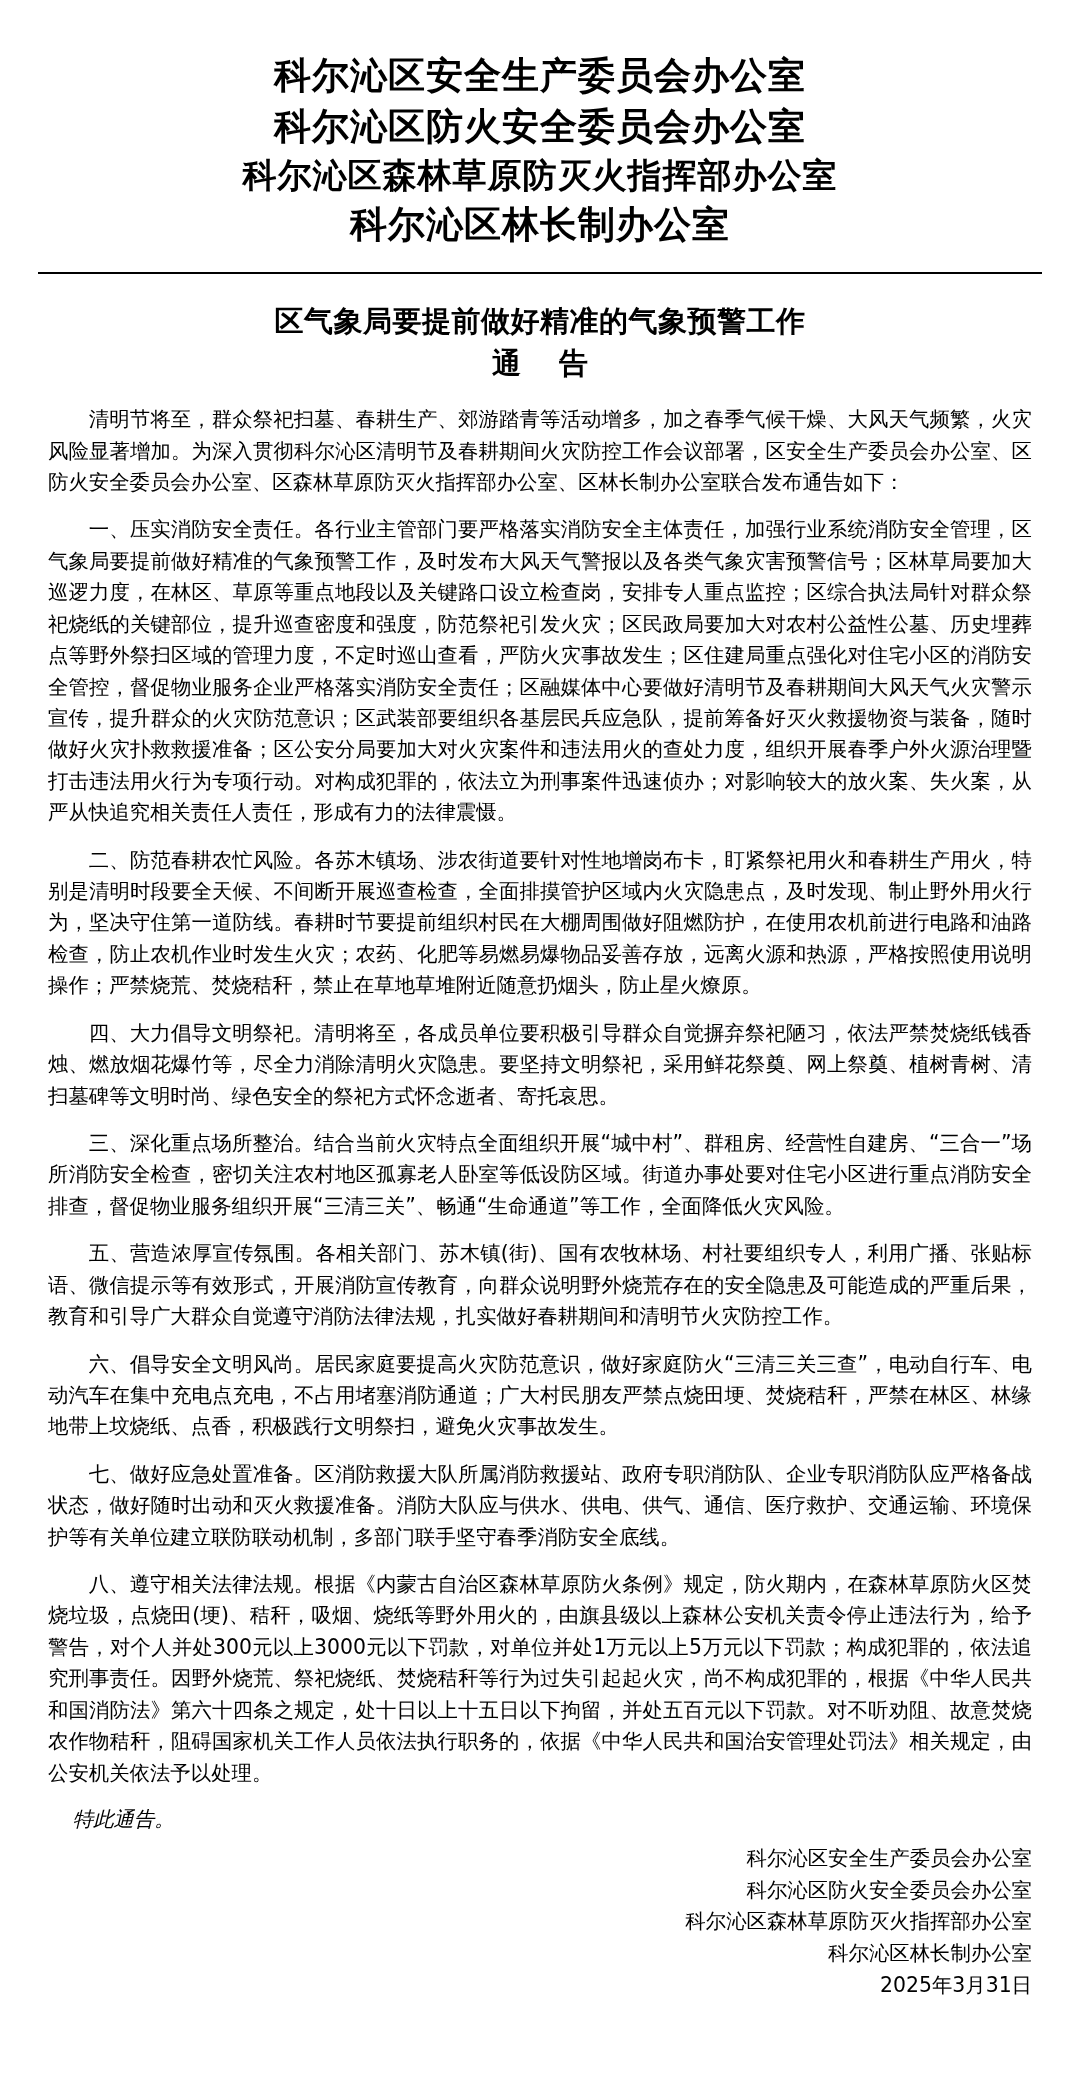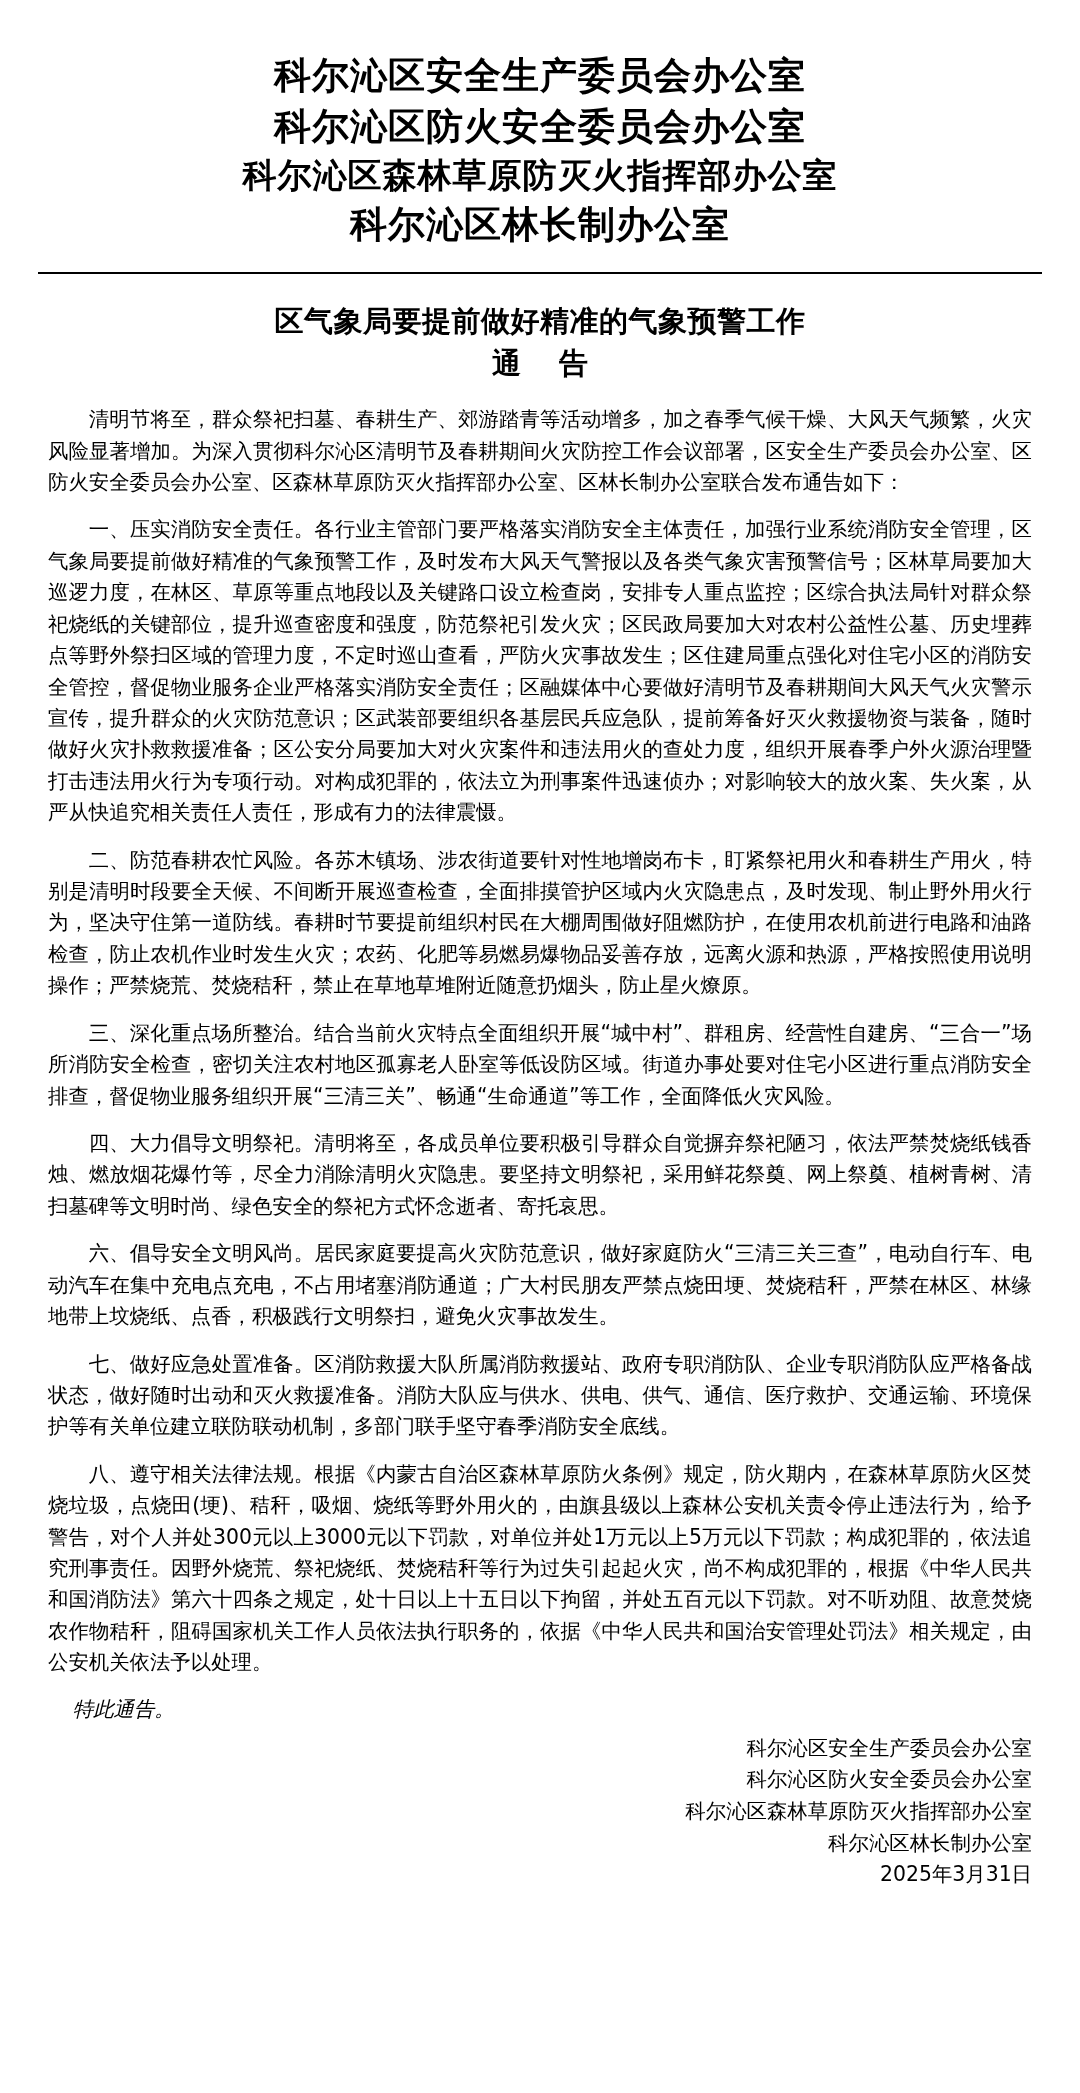--- a/index.html
+++ b/index.html
@@ -97,22 +97,23 @@
 
   <div class="doc-title">
     <div class="t1">区气象局要提前做好精准的气象预警工作</div>
     <div class="t2">通 告</div>
   </div>
 
   <div class="body-text">
     <p>清明节将至，群众祭祀扫墓、春耕生产、郊游踏青等活动增多，加之春季气候干燥、大风天气频繁，火灾风险显著增加。为深入贯彻科尔沁区清明节及春耕期间火灾防控工作会议部署，区安全生产委员会办公室、区防火安全委员会办公室、区森林草原防灭火指挥部办公室、区林长制办公室联合发布通告如下：</p>
     <p>一、压实消防安全责任。各行业主管部门要严格落实消防安全主体责任，加强行业系统消防安全管理，区气象局要提前做好精准的气象预警工作，及时发布大风天气警报以及各类气象灾害预警信号；区林草局要加大巡逻力度，在林区、草原等重点地段以及关键路口设立检查岗，安排专人重点监控；区综合执法局针对群众祭祀烧纸的关键部位，提升巡查密度和强度，防范祭祀引发火灾；区民政局要加大对农村公益性公墓、历史埋葬点等野外祭扫区域的管理力度，不定时巡山查看，严防火灾事故发生；区住建局重点强化对住宅小区的消防安全管控，督促物业服务企业严格落实消防安全责任；区融媒体中心要做好清明节及春耕期间大风天气火灾警示宣传，提升群众的火灾防范意识；区武装部要组织各基层民兵应急队，提前筹备好灭火救援物资与装备，随时做好火灾扑救救援准备；区公安分局要加大对火灾案件和违法用火的查处力度，组织开展春季户外火源治理暨打击违法用火行为专项行动。对构成犯罪的，依法立为刑事案件迅速侦办；对影响较大的放火案、失火案，从严从快追究相关责任人责任，形成有力的法律震慑。</p>
     <p>二、防范春耕农忙风险。各苏木镇场、涉农街道要针对性地增岗布卡，盯紧祭祀用火和春耕生产用火，特别是清明时段要全天候、不间断开展巡查检查，全面排摸管护区域内火灾隐患点，及时发现、制止野外用火行为，坚决守住第一道防线。春耕时节要提前组织村民在大棚周围做好阻燃防护，在使用农机前进行电路和油路检查，防止农机作业时发生火灾；农药、化肥等易燃易爆物品妥善存放，远离火源和热源，严格按照使用说明操作；严禁烧荒、焚烧秸秆，禁止在草地草堆附近随意扔烟头，防止星火燎原。</p>
+    <p>四、大力倡导文明祭祀。清明将至，各成员单位要积极引导群众自觉摒弃祭祀陋习，依法严禁焚烧纸钱香烛、燃放烟花爆竹等，尽全力消除清明火灾隐患。要坚持文明祭祀，采用鲜花祭奠、网上祭奠、植树青树、清扫墓碑等文明时尚、绿色安全的祭祀方式怀念逝者、寄托哀思。</p>
     <p>三、深化重点场所整治。结合当前火灾特点全面组织开展“城中村”、群租房、经营性自建房、“三合一”场所消防安全检查，密切关注农村地区孤寡老人卧室等低设防区域。街道办事处要对住宅小区进行重点消防安全排查，督促物业服务组织开展“三清三关”、畅通“生命通道”等工作，全面降低火灾风险。</p>
-    <p>四、大力倡导文明祭祀。清明将至，各成员单位要积极引导群众自觉摒弃祭祀陋习，依法严禁焚烧纸钱香烛、燃放烟花爆竹等，尽全力消除清明火灾隐患。要坚持文明祭祀，采用鲜花祭奠、网上祭奠、植树青树、清扫墓碑等文明时尚、绿色安全的祭祀方式怀念逝者、寄托哀思。</p>
+    <p>五、营造浓厚宣传氛围。各相关部门、苏木镇(街)、国有农牧林场、村社要组织专人，利用广播、张贴标语、微信提示等有效形式，开展消防宣传教育，向群众说明野外烧荒存在的安全隐患及可能造成的严重后果，教育和引导广大群众自觉遵守消防法律法规，扎实做好春耕期间和清明节火灾防控工作。</p>
     <p>六、倡导安全文明风尚。居民家庭要提高火灾防范意识，做好家庭防火“三清三关三查”，电动自行车、电动汽车在集中充电点充电，不占用堵塞消防通道；广大村民朋友严禁点烧田埂、焚烧秸秆，严禁在林区、林缘地带上坟烧纸、点香，积极践行文明祭扫，避免火灾事故发生。</p>
     <p>七、做好应急处置准备。区消防救援大队所属消防救援站、政府专职消防队、企业专职消防队应严格备战状态，做好随时出动和灭火救援准备。消防大队应与供水、供电、供气、通信、医疗救护、交通运输、环境保护等有关单位建立联防联动机制，多部门联手坚守春季消防安全底线。</p>
     <p>八、遵守相关法律法规。根据《内蒙古自治区森林草原防火条例》规定，防火期内，在森林草原防火区焚烧垃圾，点烧田(埂)、秸秆，吸烟、烧纸等野外用火的，由旗县级以上森林公安机关责令停止违法行为，给予警告，对个人并处300元以上3000元以下罚款，对单位并处1万元以上5万元以下罚款；构成犯罪的，依法追究刑事责任。因野外烧荒、祭祀烧纸、焚烧秸秆等行为过失引起起火灾，尚不构成犯罪的，根据《中华人民共和国消防法》第六十四条之规定，处十日以上十五日以下拘留，并处五百元以下罚款。对不听劝阻、故意焚烧农作物秸秆，阻碍国家机关工作人员依法执行职务的，依据《中华人民共和国治安管理处罚法》相关规定，由公安机关依法予以处理。</p>
   </div>
 
   <div class="closing">特此通告。</div>
 
   <div class="signature">
     <div>科尔沁区安全生产委员会办公室</div>
     <div>科尔沁区防火安全委员会办公室</div>

